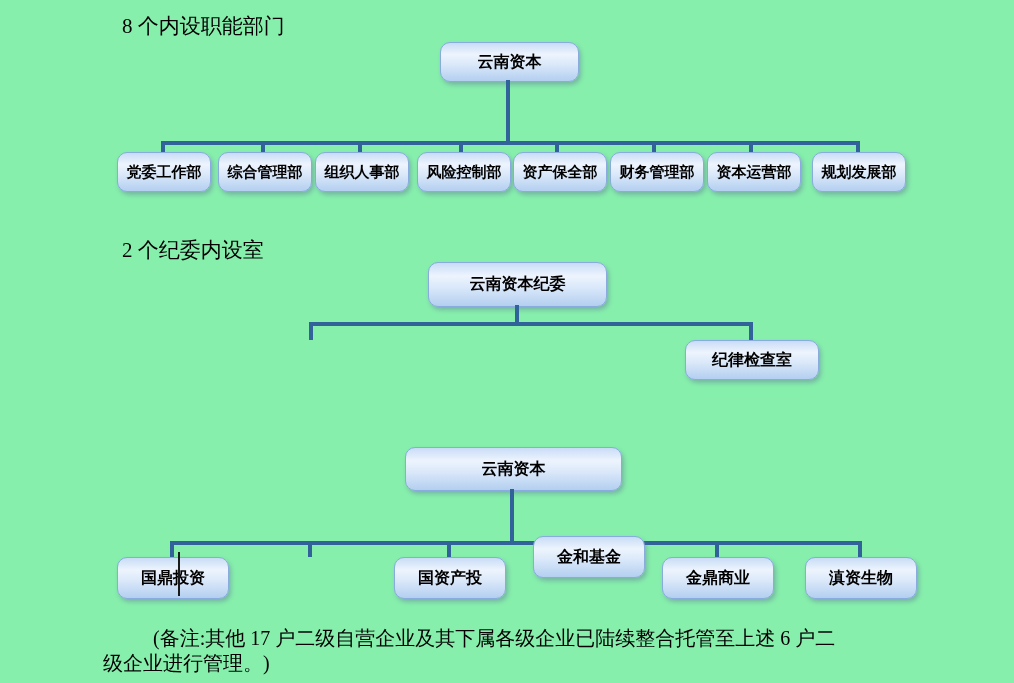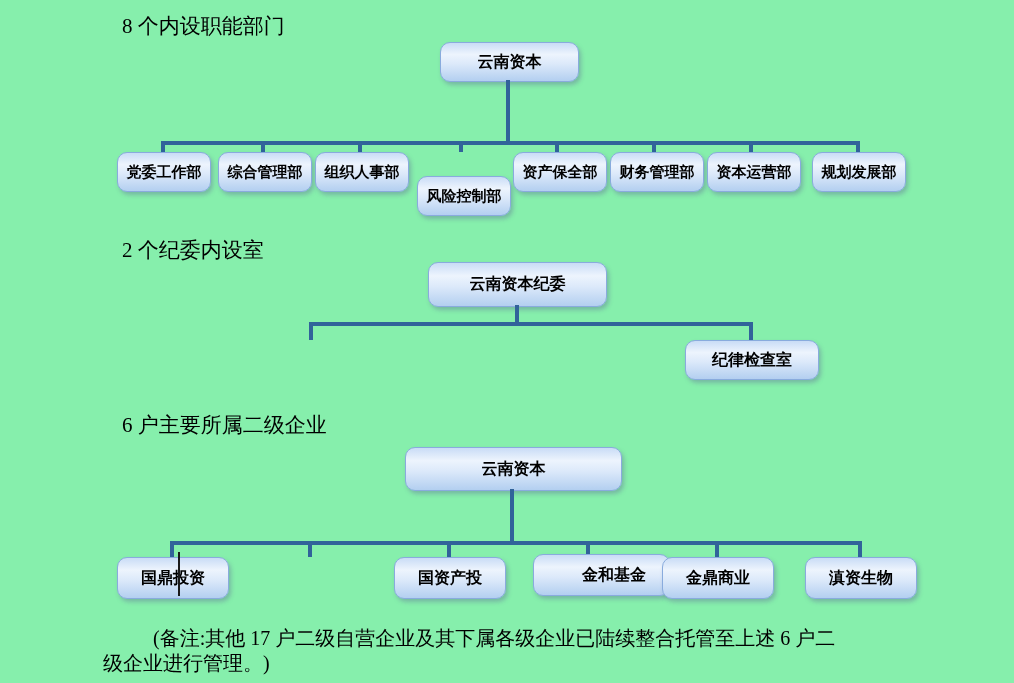--- a/index.html
+++ b/index.html
@@ -72,53 +72,52 @@
   <div class="line" style="left:358px; top:145px; width:4px; height:7px;"></div>
   <div class="line" style="left:459px; top:145px; width:4px; height:7px;"></div>
   <div class="line" style="left:555px; top:145px; width:4px; height:7px;"></div>
   <div class="line" style="left:652px; top:145px; width:4px; height:7px;"></div>
   <div class="line" style="left:749px; top:145px; width:4px; height:7px;"></div>
   <div class="line" style="left:856px; top:145px; width:4px; height:7px;"></div>
 
   <div class="node small" style="left:117px; top:152px; width:92px; height:38px;">党委工作部</div>
   <div class="node small" style="left:218px; top:152px; width:92px; height:38px;">综合管理部</div>
   <div class="node small" style="left:315px; top:152px; width:92px; height:38px;">组织人事部</div>
-  <div class="node small" style="left:417px; top:152px; width:92px; height:38px;margin-top:24px;">风险控制部</div>
+  <div class="node small" style="left:417px; top:152px; width:92px; height:38px;">风险控制部</div>
   <div class="node small" style="left:513px; top:152px; width:92px; height:38px;">资产保全部</div>
   <div class="node small" style="left:610px; top:152px; width:92px; height:38px;">财务管理部</div>
   <div class="node small" style="left:707px; top:152px; width:92px; height:38px;">资本运营部</div>
   <div class="node small" style="left:812px; top:152px; width:92px; height:38px;">规划发展部</div>
 
   <div class="section-title" style="left:122px; top:236px;">2 个纪委内设室</div>
 
   <div class="node" style="left:428px; top:262px; width:177px; height:43px;">云南资本纪委</div>
 
   <div class="line" style="left:515px; top:305px; width:4px; height:17px;"></div>
   <div class="line" style="left:309px; top:322px; width:444px; height:4px;"></div>
   <div class="line" style="left:309px; top:326px; width:4px; height:14px;"></div>
   <div class="line" style="left:749px; top:326px; width:4px; height:14px;"></div>
 
   <div class="node" style="left:685px; top:340px; width:132px; height:38px;">纪律检查室</div>
 
-  <div class="section-title" style="left:122px; top:411px;">6 户主要所属二级企业</div>
 
   <div class="node" style="left:405px; top:447px; width:215px; height:42px;">云南资本</div>
 
   <div class="line" style="left:510px; top:489px; width:4px; height:52px;"></div>
   <div class="line" style="left:170px; top:541px; width:692px; height:4px;"></div>
   <div class="line" style="left:170px; top:545px; width:4px; height:12px;"></div>
   <div class="line" style="left:308px; top:545px; width:4px; height:12px;"></div>
   <div class="line" style="left:447px; top:545px; width:4px; height:12px;"></div>
   <div class="line" style="left:586px; top:545px; width:4px; height:12px;"></div>
   <div class="line" style="left:715px; top:545px; width:4px; height:12px;"></div>
   <div class="line" style="left:858px; top:545px; width:4px; height:12px;"></div>
 
   <div class="node" style="left:117px; top:557px; width:110px; height:40px;">国鼎投资</div>
   <div class="node" style="left:394px; top:557px; width:110px; height:40px;">国资产投</div>
-  <div class="node" style="left:533px; top:554px; width:110px; height:40px;padding-left:25px;">金和基金</div>
+  <div class="node" style="left:533px; top:536px; width:110px; height:40px;">金和基金</div>
   <div class="node" style="left:662px; top:557px; width:110px; height:40px;">金鼎商业</div>
   <div class="node" style="left:805px; top:557px; width:110px; height:40px;">滇资生物</div>
 
   <div class="caret" style="left:178px; top:552px; width:2px; height:44px;"></div>
 
   <div class="note" style="left:103px; top:626px; width:820px;">
     <span class="l1">(备注:其他 17 户二级自营企业及其下属各级企业已陆续整合托管至上述 6 户二</span>
     <span class="l2">级企业进行管理。)</span>
   </div>
 

